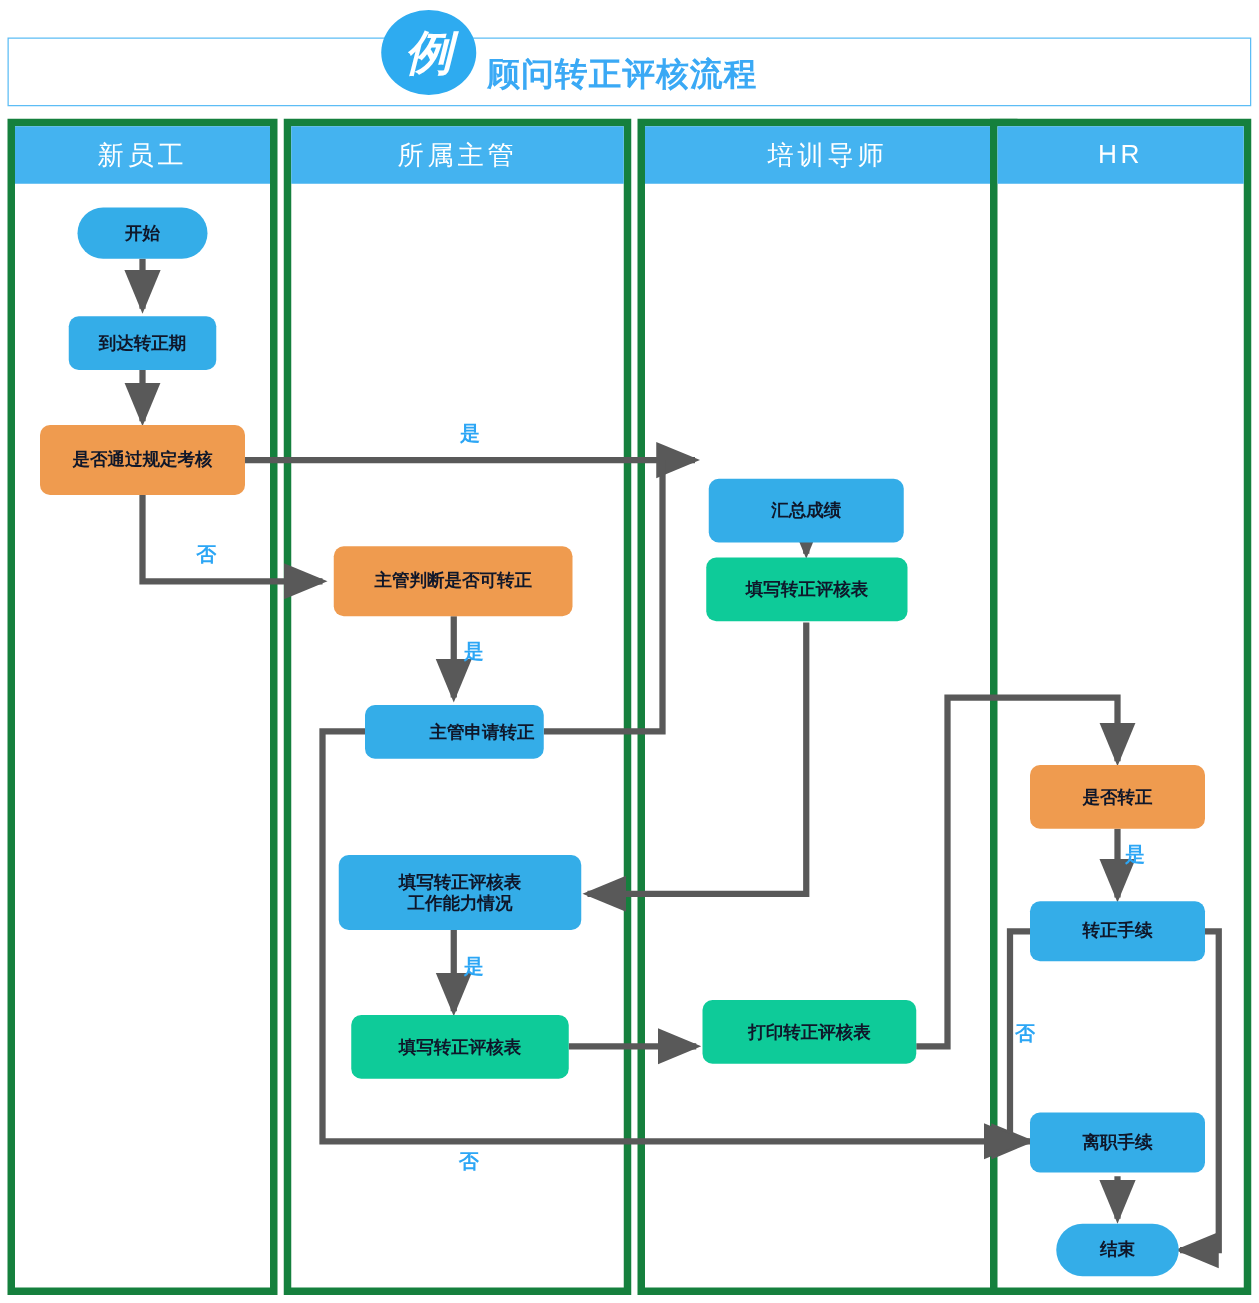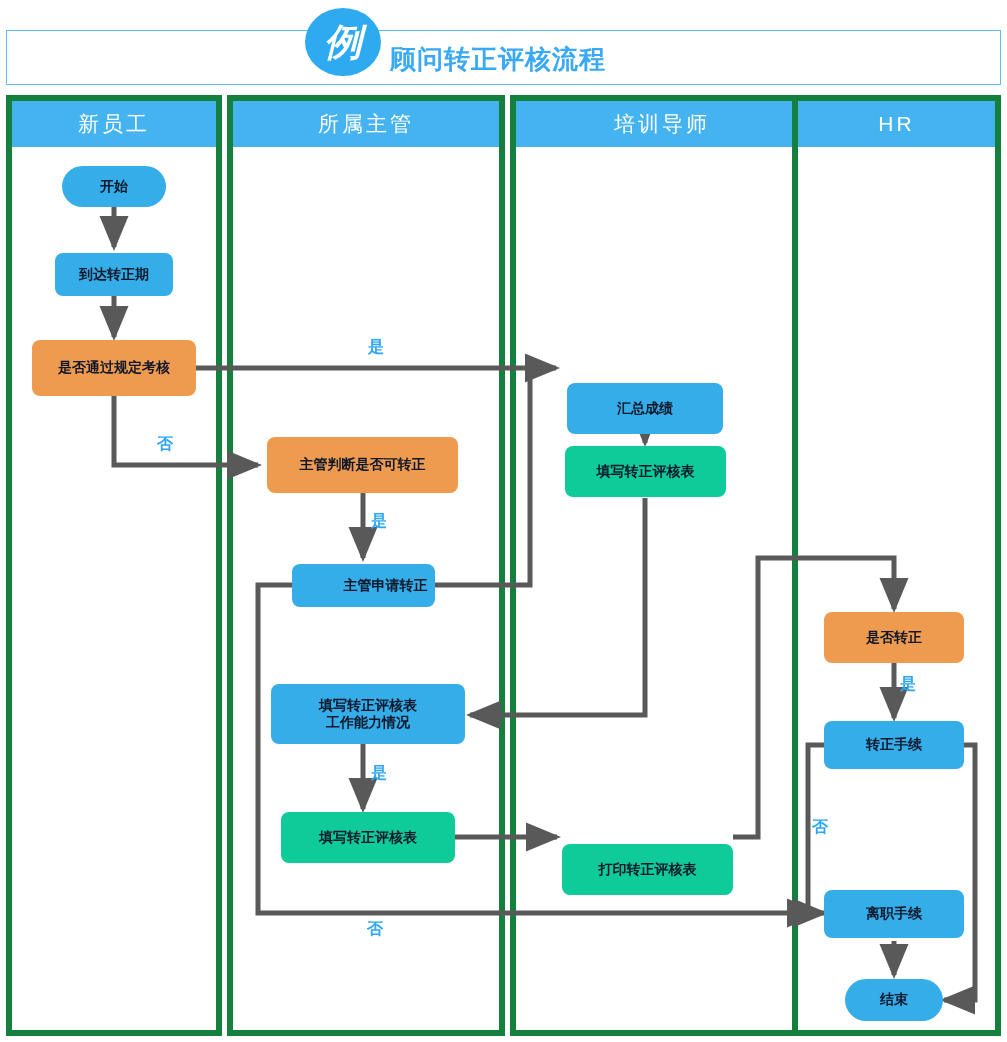--- a/index.html
+++ b/index.html
@@ -128,21 +128,21 @@
     <span>填写转正评核表</span>
     <span>工作能力情况</span>
   </div>
 
   <div class="node n-green" style="left:281px;top:812px;width:174px;height:51px;">填写转正评核表</div>
 
   <div class="node n-blue" style="left:567px;top:344px;width:156px;height:51px;margin-top:39px;">汇总成绩</div>
 
   <div class="node n-green" style="left:565px;top:446px;width:161px;height:51px;">填写转正评核表</div>
 
-  <div class="node n-green" style="left:562px;top:844px;width:171px;height:51px;">打印转正评核表</div>
+  <div class="node n-green" style="left:562px;top:800px;width:171px;height:51px;">打印转正评核表</div>
 
   <div class="node n-orange" style="left:824px;top:612px;width:140px;height:51px;">是否转正</div>
 
   <div class="node n-blue" style="left:824px;top:721px;width:140px;height:48px;">转正手续</div>
 
   <div class="node n-blue" style="left:824px;top:890px;width:140px;height:48px;">离职手续</div>
 
   <div class="node n-term" style="left:845px;top:979px;width:98px;height:42px;">结束</div>
 
   <div class="elabel" style="left:368px;top:337px;">是</div>

